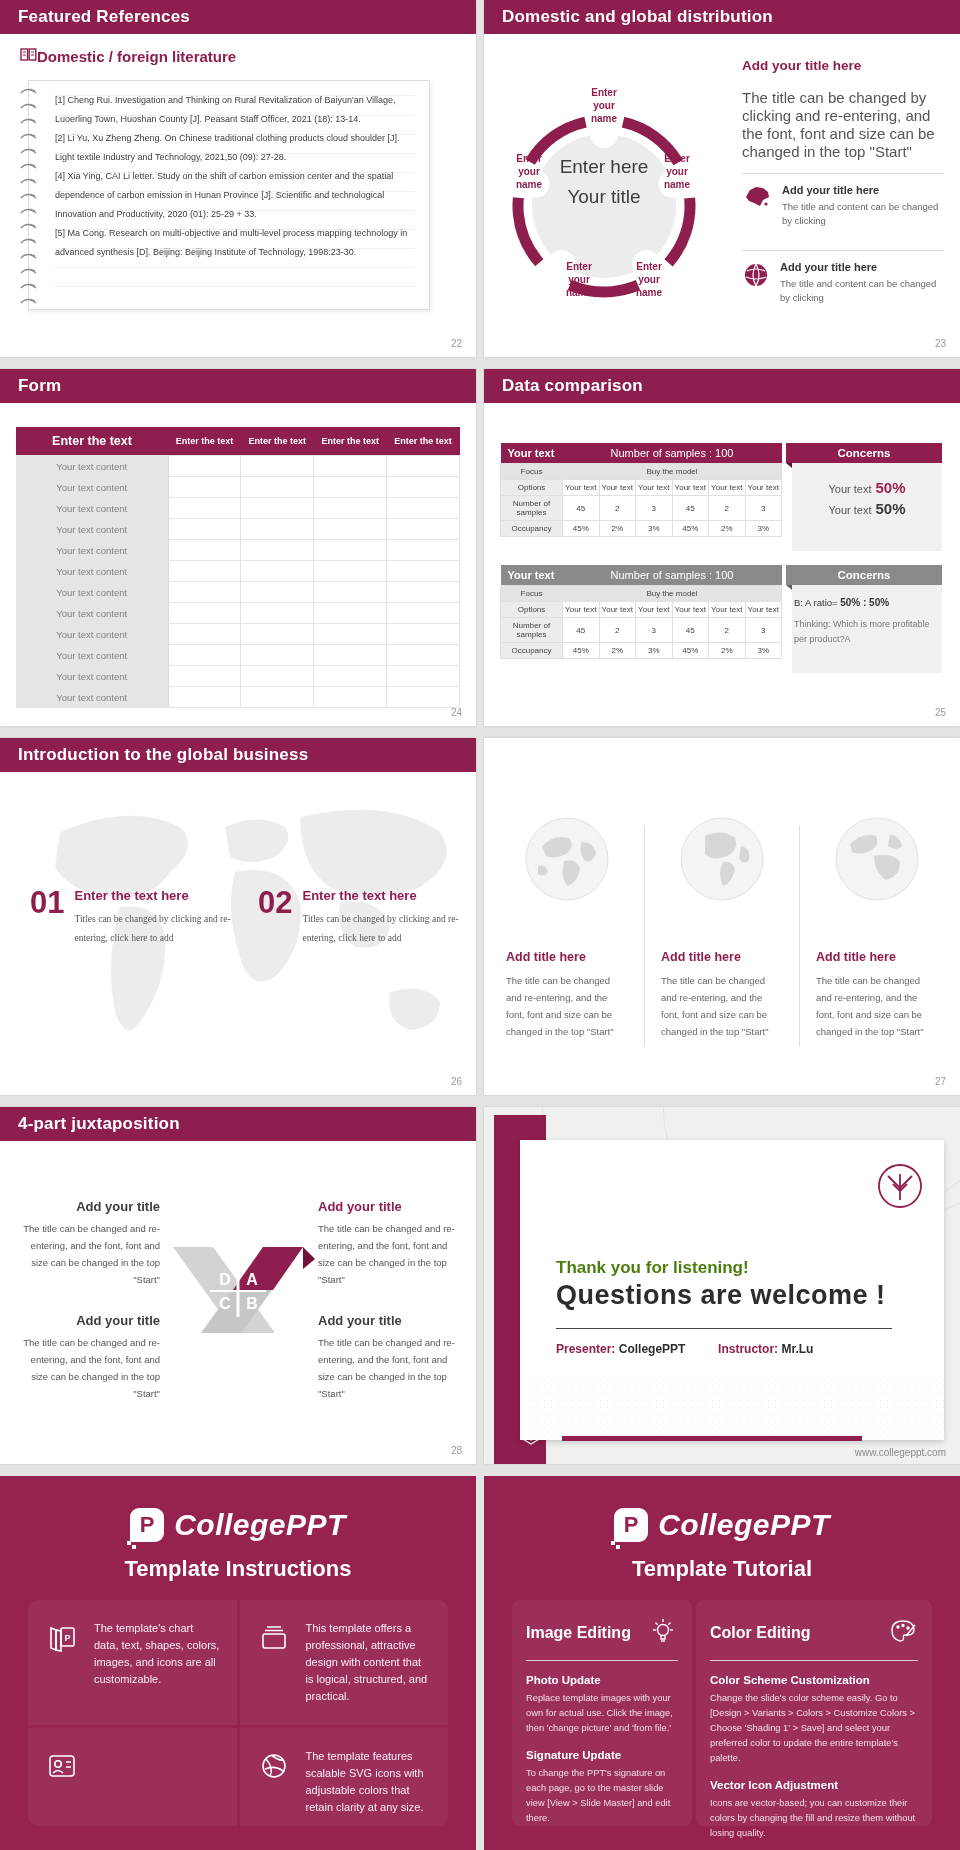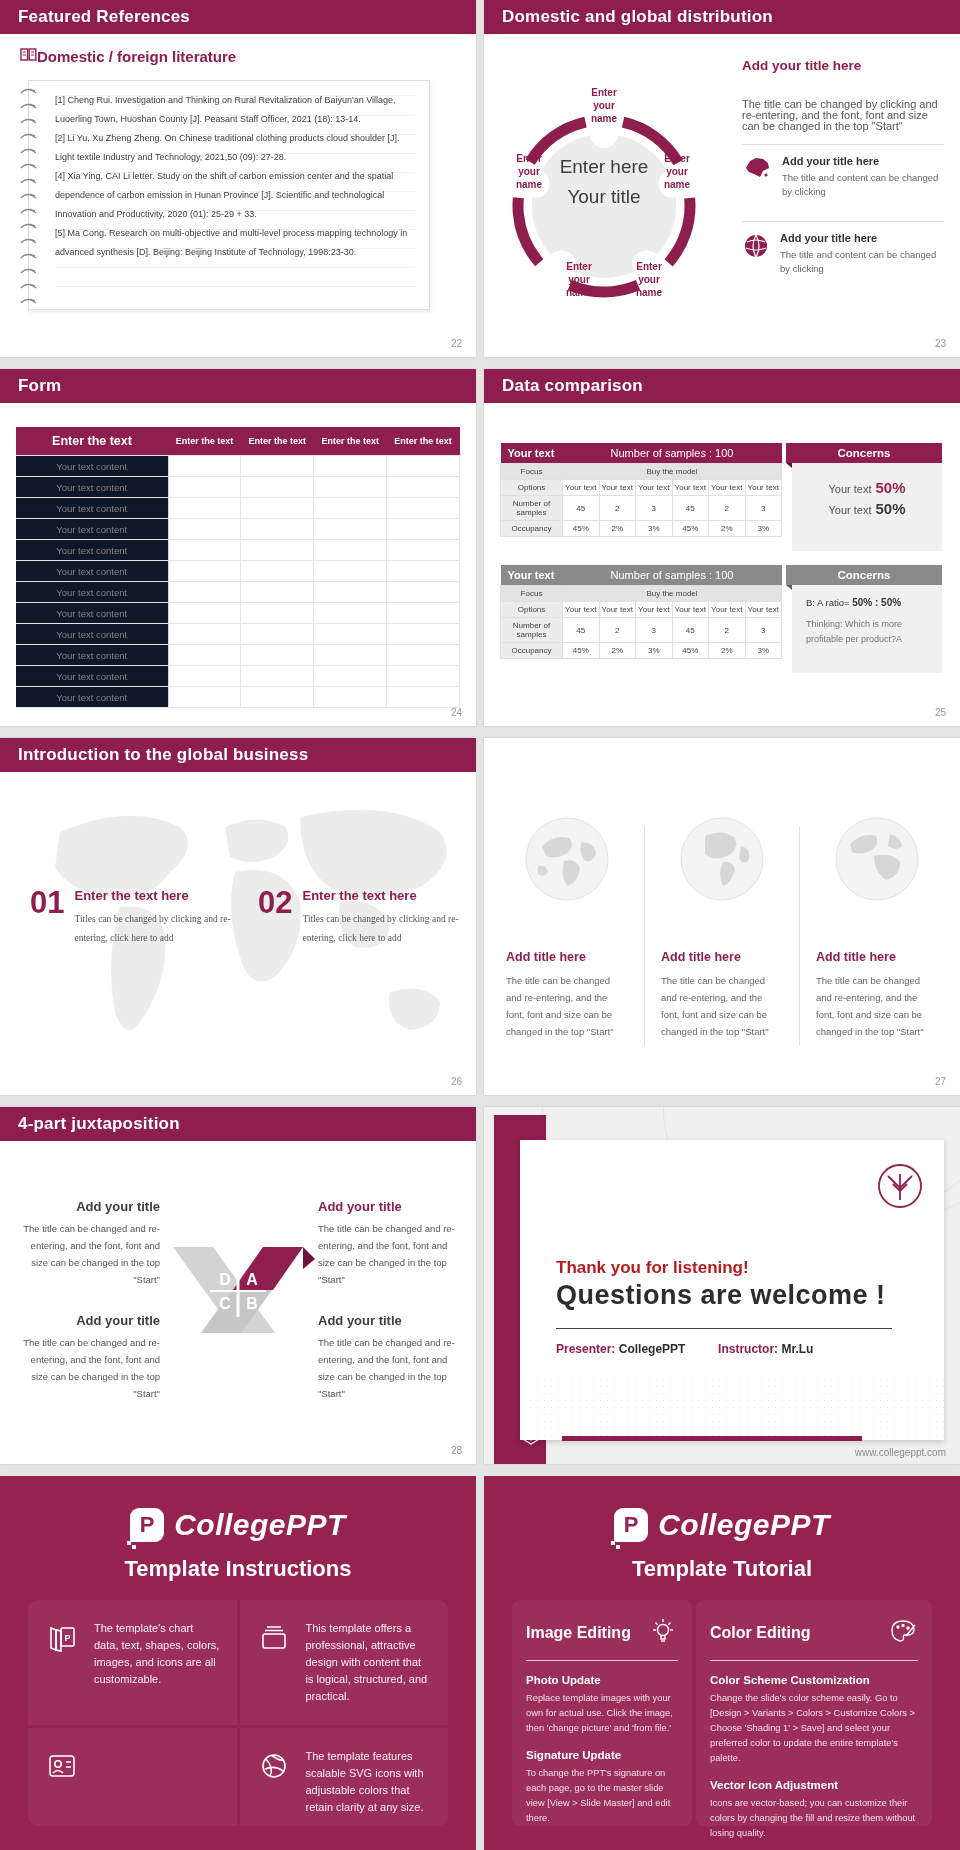--- a/index.html
+++ b/index.html
@@ -23,48 +23,48 @@
   .diagram-center .c1{font-size:19px;display:block;}
   .diagram-center .c2{font-size:19px;display:block;margin-top:8px;}
   .spoke{position:absolute;width:46px;color:#8e1e4d;font-weight:bold;font-size:10px;line-height:13px;text-align:center;}
   .spoke.s-top{left:97px;top:86px;}
   .spoke.s-left{left:22px;top:152px;}
   .spoke.s-right{left:170px;top:152px;}
   .spoke.s-bl{left:72px;top:260px;}
   .spoke.s-br{left:142px;top:260px;}
   .dist-right{position:absolute;left:258px;top:58px;width:202px;}
   .dist-right h3{margin:0;color:#8e1e4d;font-size:13.5px;}
-  .dist-right .body{margin-top:26px;font-size:11px;color:#555;line-height:11px;}
+  .dist-right .body{margin-top:16px;font-size:15px;color:#555;line-height:18px;}
   .dist-divider{border:none;border-top:1px solid #ddd;margin:12px 0 0 0;}
   .dist-item{display:flex;gap:10px;align-items:flex-start;padding:10px 0;}
   .dist-item .txt h4{margin:0;font-size:11px;color:#333;}
   .dist-item .txt p{margin:4px 0 0 0;font-size:9.5px;color:#666;line-height:14px;}
 
   
   .form-table{position:absolute;left:16px;top:58px;width:444px;border-collapse:collapse;table-layout:fixed;}
   .form-table th{background:#8e1e4d;color:#fff;height:26px;font-size:9px;font-weight:bold;}
   .form-table th.first{width:150px;font-size:12.5px;}
   .form-table td{height:18px;border:1px solid #e4e4e4;background:#fff;}
-  .form-table td.label{background:#0f172a;color:#828282;font-size:9.5px;text-align:center;border-left:none;border-right:1px solid #d9d9d9;}
+  .form-table td.label{background:#e5e5e5;color:#828282;font-size:9.5px;text-align:center;border-left:none;border-right:1px solid #d9d9d9;}
 
   
   .dc-table{position:absolute;left:16px;width:282px;border-collapse:collapse;table-layout:fixed;font-size:8px;color:#444;}
   .dc-table col.lab{width:62px;}
   .dc-table th.name{background:#8e1e4d;color:#fff;font-size:11px;text-align:left;padding:4px 0 4px 7px;}
   .dc-table th.span{background:#8e1e4d;color:#fff;font-size:11px;font-weight:normal;text-align:center;}
   .dc-table.gray th.name,.dc-table.gray th.span{background:#8a8a8a;}
   .dc-table td{border:1px solid #e0e0e0;text-align:center;padding:3px 1px;background:#fff;}
   .dc-table td.lab{background:#ececec;}
   .dc-table tr.focus td{background:#e3e3e3;}
   .concerns{position:absolute;left:308px;width:150px;}
   .concerns .hd{position:relative;margin-left:-6px;height:20px;line-height:20px;text-align:center;color:#fff;font-weight:bold;font-size:11.5px;background:#8e1e4d;}
   .concerns .hd::after{content:"";position:absolute;left:0;top:20px;border-top:5px solid #5d1232;border-left:6px solid transparent;}
   .concerns.gray .hd{background:#8a8a8a;}
   .concerns.gray .hd::after{border-top-color:#5f5f5f;}
-  .concerns .bd{background:#f0f0f0;padding:12px 14px;min-height:64px;}
+  .concerns .bd{background:#f0f0f0;padding:12px 2px;min-height:64px;}
   .c-line{text-align:center;font-size:11px;color:#555;margin:4px 0;}
   .c-line .big{font-size:15px;font-weight:bold;margin-left:4px;}
   .c-line .big.mar{color:#9c2251;}
   .c-line .big.dark{color:#3a3a3a;}
   .c-ratio{font-size:9.5px;color:#333;}
   .c-ratio b{font-size:10px;}
   .c-think{margin-top:9px;font-size:9px;color:#777;line-height:15px;}
 
   
   .map-bg{position:absolute;left:0;top:34px;width:476px;height:323px;}
@@ -85,21 +85,21 @@
   .jx-block h3{margin:0;font-size:13px;color:#3f3f3f;}
   .jx-block.mar h3{color:#8e1e4d;}
   .jx-block p{margin:6px 0 0 0;font-size:9.5px;color:#555;line-height:17px;}
   .jx-right{text-align:right;}
 
   
   .thanks{background:#f0f0f0;}
   .t-band{position:absolute;left:10px;top:8px;width:52px;bottom:0;background:#8e1e4d;}
   .t-card{position:absolute;left:36px;top:33px;width:424px;height:300px;background:#fff;box-shadow:0 2px 6px rgba(0,0,0,.18);}
   .t-curve{position:absolute;border:1px solid #e3e3e3;border-radius:50%;}
-  .t-line1{position:absolute;left:36px;top:118px;color:#b91c1c;font-weight:bold;font-size:17px;}
+  .t-line1{position:absolute;left:36px;top:118px;color:#4d7c0f;font-weight:bold;font-size:17px;}
   .t-line2{position:absolute;left:36px;top:140px;color:#2d2d2d;font-weight:bold;font-size:27px;letter-spacing:.5px;}
   .t-rule{position:absolute;left:36px;top:188px;width:336px;border-top:1.5px solid #444;}
   .t-pres{position:absolute;left:36px;top:202px;font-size:12px;color:#2d2d2d;font-weight:bold;}
   .t-pres .lab{color:#8e1e4d;}
   .t-pres .sep{display:inline-block;width:26px;}
   .t-mesh{position:absolute;left:0;bottom:0;width:424px;height:64px;background-image:radial-gradient(#c9c9c9 .8px,transparent .8px);background-size:7px 7px;opacity:.45;}
   .t-strip{position:absolute;left:78px;top:329px;width:300px;height:5px;background:#8e1e4d;}
   .t-site{position:absolute;right:14px;bottom:6px;font-size:10px;color:#8a8a8a;}
   .t-logo{position:absolute;right:20px;top:22px;}
   .t-burger{position:absolute;left:30px;top:34px;width:13px;}

